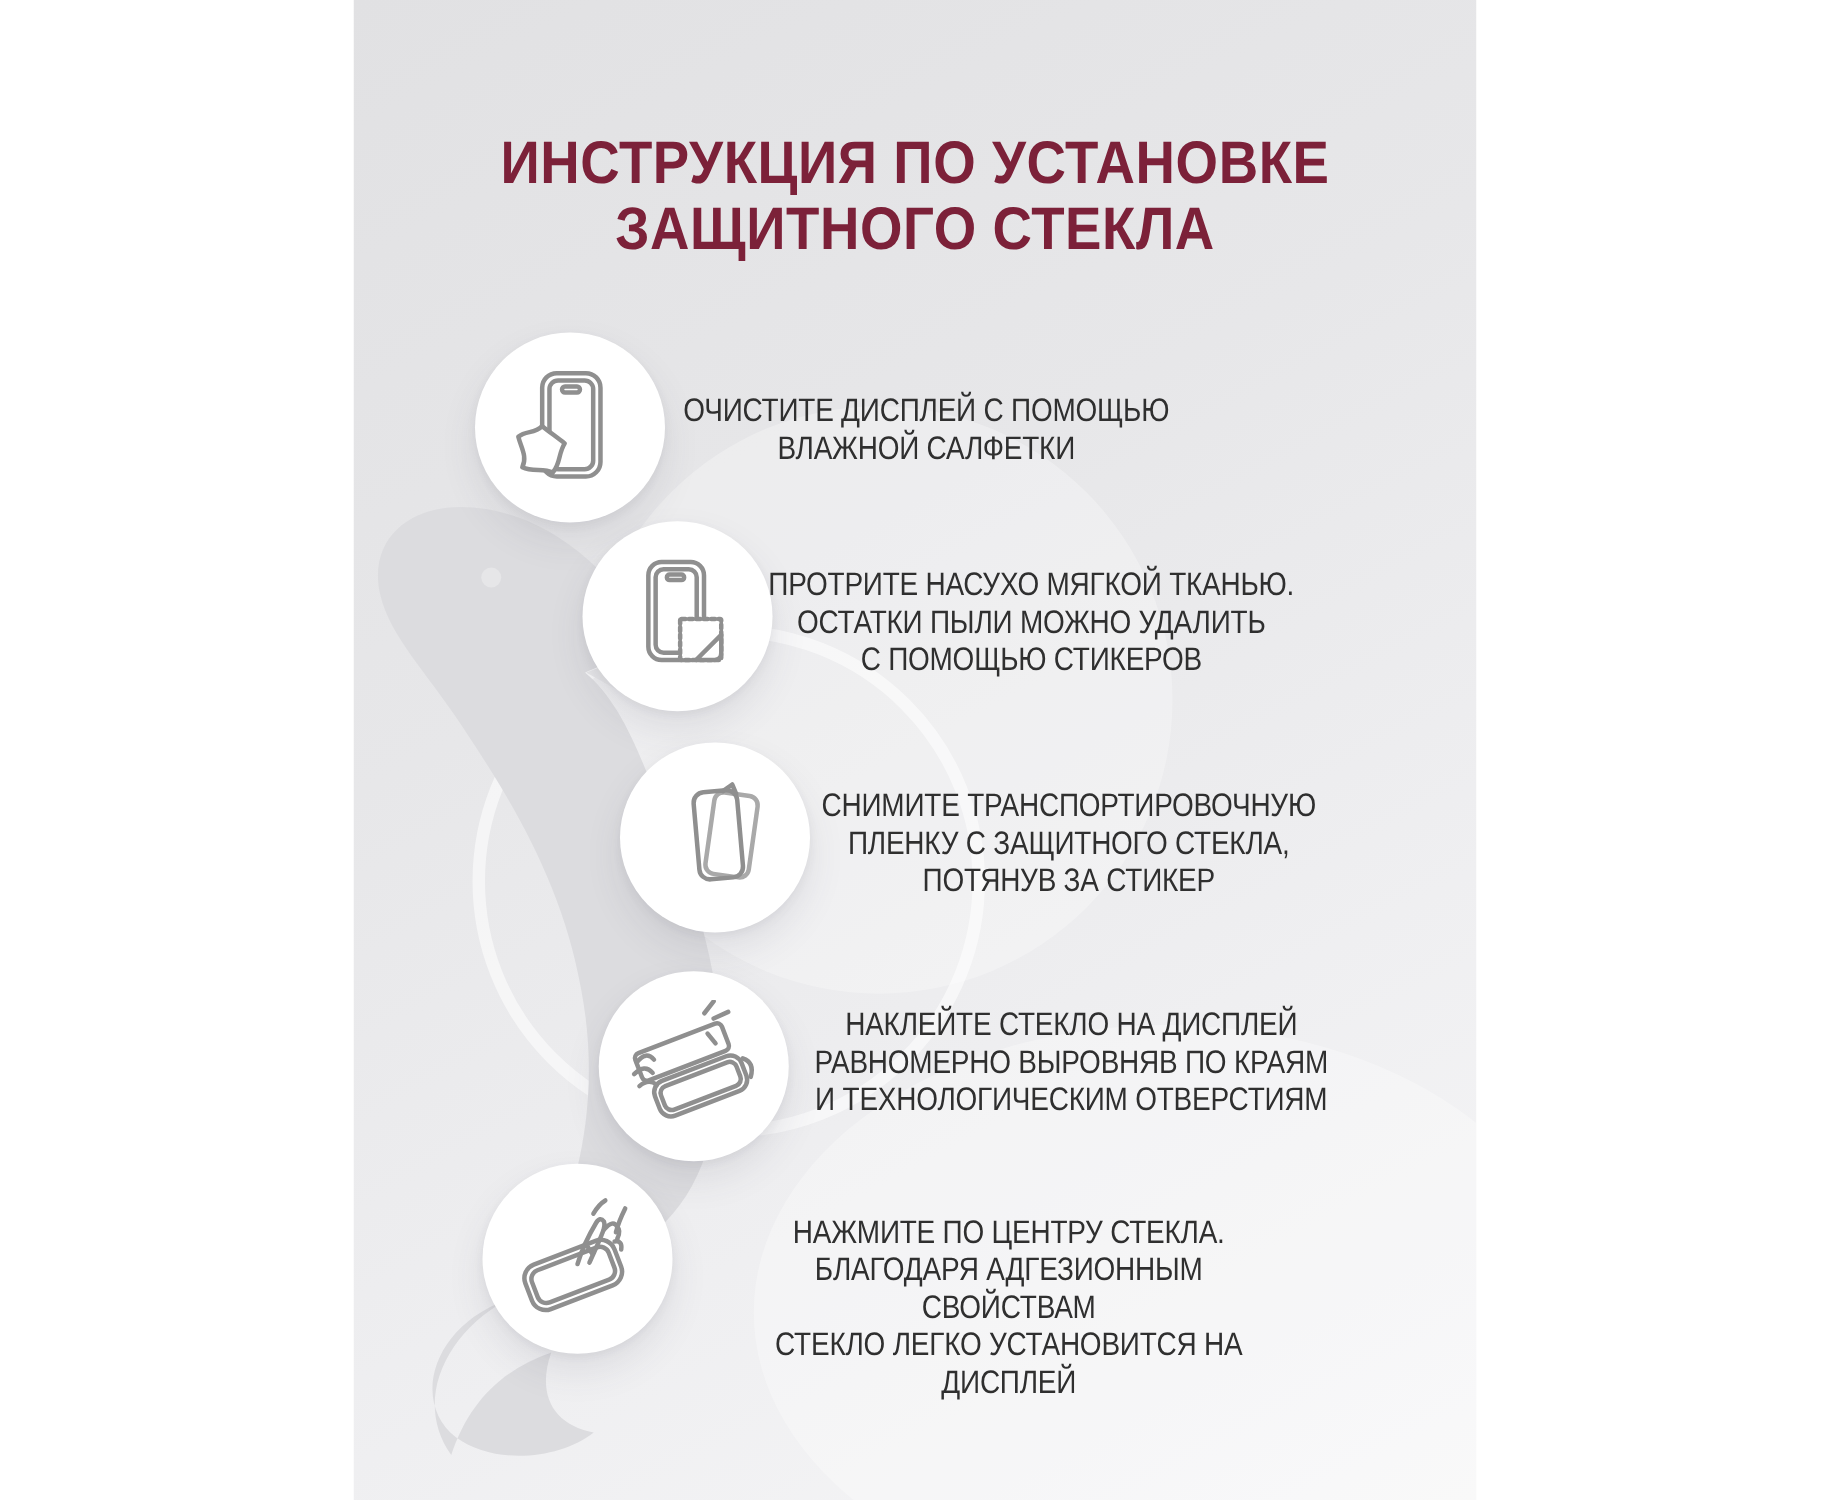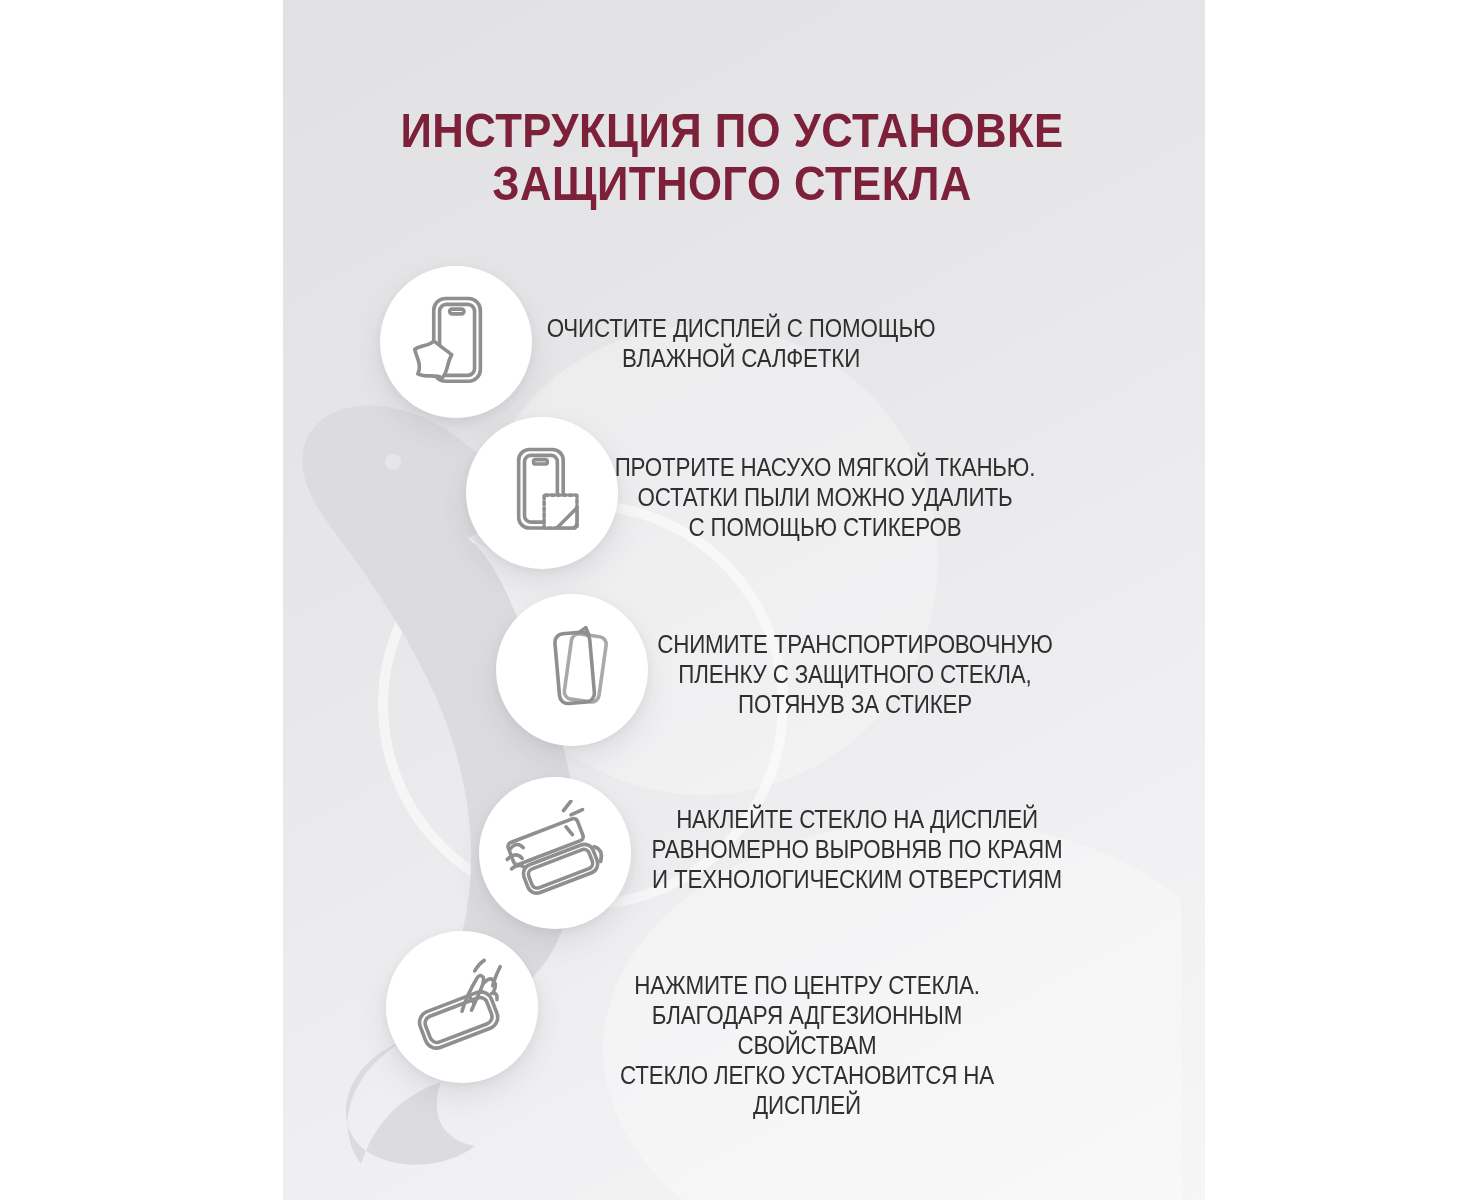--- a/index.html
+++ b/index.html
@@ -1,19 +1,19 @@
 <!DOCTYPE html>
 <html><head>
 <meta charset="utf-8">
 <style>
   html,body{margin:0;padding:0;background:#ffffff;}
   .page{position:relative;width:1467px;height:1200px;background:#ffffff;overflow:hidden;
         font-family:"Liberation Sans", sans-serif;}
   .panel{position:absolute;left:283px;top:0;width:898px;height:1200px;overflow:hidden;
-         background:linear-gradient(152deg,#e1e1e3 0%,#e7e7e9 38%,#efeff1 70%,#f6f6f7 100%);padding-left:24px;}
+         background:linear-gradient(152deg,#e1e1e3 0%,#e7e7e9 38%,#efeff1 70%,#f6f6f7 100%);}
   .decor{position:absolute;left:0;top:0;width:898px;height:1200px;pointer-events:none;}
   .title{position:absolute;left:0;top:104px;width:898px;text-align:center;
          color:#7c2139;font-weight:bold;font-size:48px;line-height:53px;
          letter-spacing:.5px;transform:scaleX(.91);}
   .circle{position:absolute;width:152px;height:152px;border-radius:50%;background:#ffffff;
           box-shadow:0 14px 30px rgba(70,70,85,.10),0 3px 8px rgba(70,70,85,.07);
           display:flex;align-items:center;justify-content:center;}
   .circle svg{width:106px;height:106px;}
   .circle svg *{fill:none;stroke:#8f8f8f;stroke-width:3.4;stroke-linecap:round;stroke-linejoin:round;}
   .circle svg .fillw{fill:#ffffff;}

